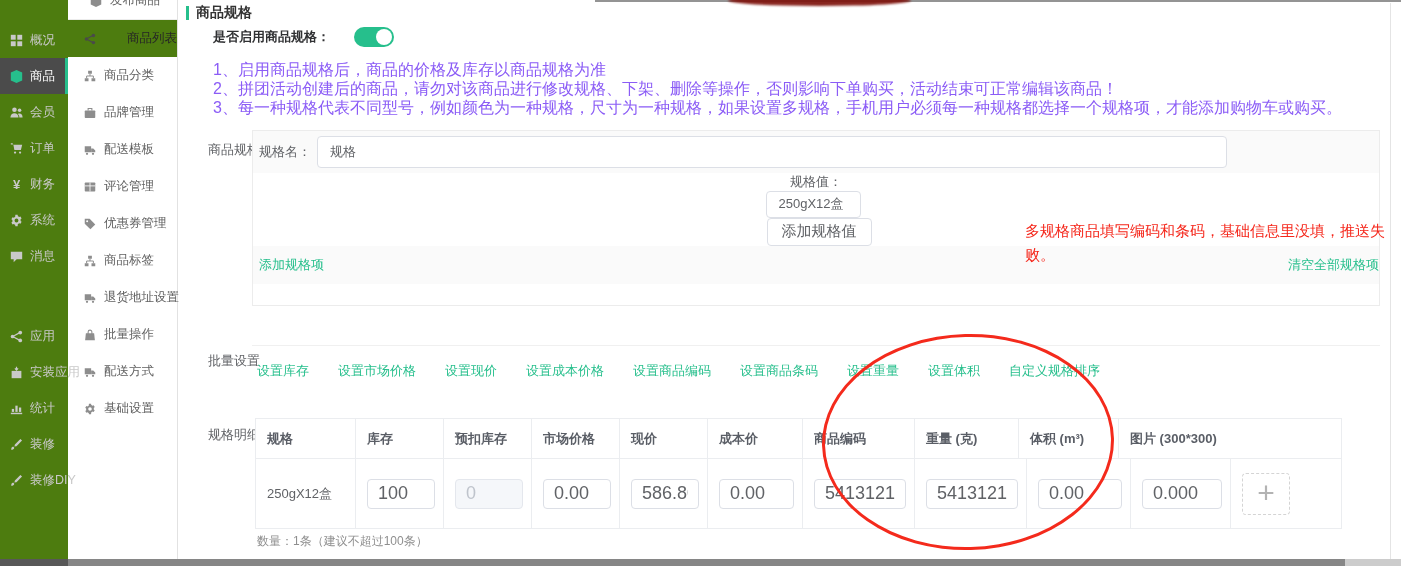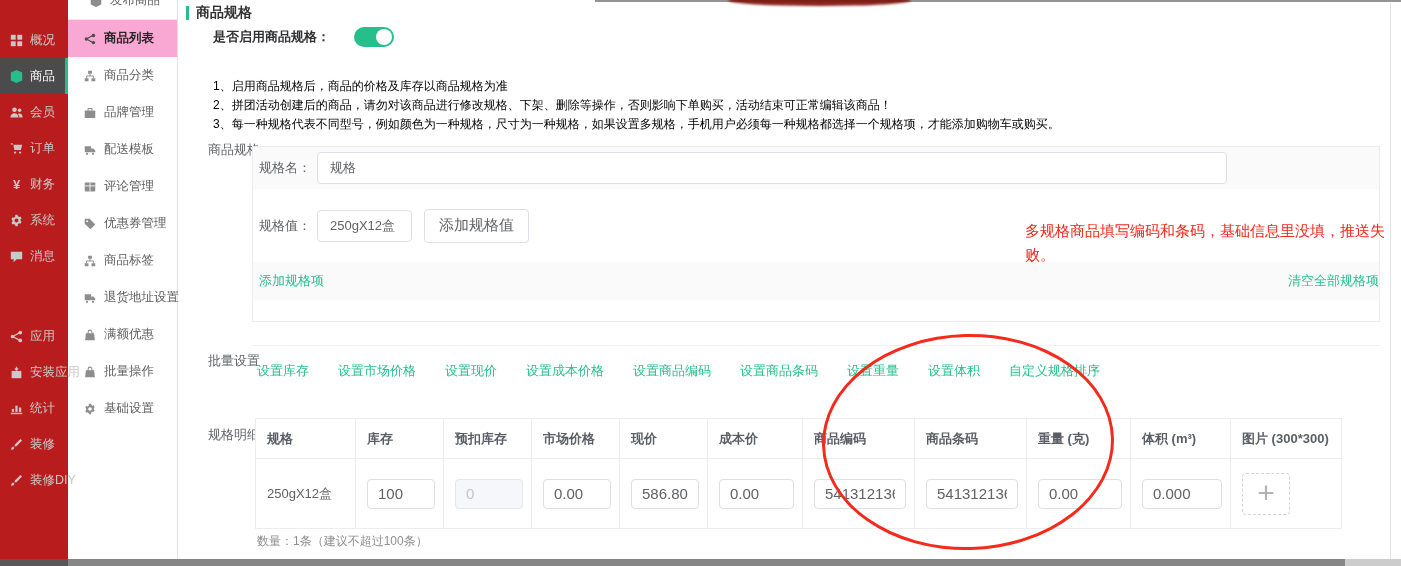--- a/index.html
+++ b/index.html
@@ -1,72 +1,72 @@
 <!DOCTYPE html>
 <html><head>
 <meta charset="utf-8">
 <style>
   * { margin:0; padding:0; box-sizing:border-box; }
   html,body { width:1401px; height:566px; overflow:hidden; background:#fff;
     font-family:"Liberation Sans","DejaVu Sans",sans-serif; }
   .app { position:relative; width:1401px; height:566px; overflow:hidden; background:#fff; }
 
   
-  .sidebar { position:absolute; left:0; top:0; width:68px; height:559px; background:#b91c1c; z-index:3; }
+  .sidebar { position:absolute; left:0; top:0; width:68px; height:559px; background:#4d7c0f; z-index:3; }
   .side-item { position:relative; display:flex; align-items:center; gap:6px; height:36px; padding-left:9px;
     color:#c9c9c9; font-size:12.5px; cursor:pointer; white-space:nowrap; }
   .side-item .icon { width:15px; height:15px; display:inline-flex; align-items:center; justify-content:center; flex:none; }
   .side-item .icon svg { width:13px; height:13px; }
   .side-item.selected { background:#4b4b4b; color:#fff; }
   .side-item.selected .icon { color:#26bf8c; }
   .side-item.selected::after { content:""; position:absolute; right:0; top:0; bottom:0; width:3px; background:#26bf8c; }
   .side-spacer { height:44px; }
   .sidebar-pad { height:22px; }
   .yen { font-size:13px; font-weight:bold; line-height:1; }
 
   
   .submenu { position:absolute; left:68px; top:0; width:110px; height:559px; background:#fff;
     border-right:1px solid #e2e2e2; z-index:2; }
   .sub-item { display:flex; align-items:center; gap:7px; height:37px; padding-left:15px;
     color:#5f5f5f; font-size:12.5px; cursor:pointer; white-space:nowrap; }
   .sub-item .icon { width:14px; height:14px; display:inline-flex; align-items:center; justify-content:center; color:#8d8d8d; flex:none; }
   .sub-item .icon svg { width:12px; height:12px; }
-  .sub-item.selected { background:#f9a8d4; color:#262626; font-weight:bold; }
+  .sub-item.selected { background:#4d7c0f; color:#262626; font-weight:normal;justify-content:space-between; }
   .sub-item.selected .icon { color:#4a4a4a; }
   .sub-item.cut { height:20px; border-bottom:1px solid #ececec; overflow:hidden; align-items:flex-start;padding-left:21px; }
   .sub-item.cut .inner { display:flex; align-items:center; gap:7px; margin-top:-8px; }
 
   
   .content { position:absolute; left:178px; top:0; right:0; height:559px; background:#fff; z-index:1; }
   .topline { position:absolute; left:417px; top:0; width:984px; height:2px; background:#949494; }
   .topblob { position:absolute; left:550px; top:-5px; width:183px; height:11px; border-radius:50%;
     background:#7e130d; filter:blur(1px); opacity:.92; }
   .right-border { position:absolute; left:1212px; top:3px; bottom:0; width:1px; background:#e4e4e4; }
 
   .page-header { position:absolute; left:8px; top:4px; display:flex; align-items:center; gap:7px; }
   .accent-bar { width:3px; height:14px; background:#26bf8c; }
   .page-header h1 { font-size:14px; font-weight:bold; color:#333; }
 
   .toggle-row { position:absolute; left:35px; top:27px; display:flex; align-items:center; gap:24px; }
   .toggle-row label { font-size:13px; font-weight:bold; color:#303133; }
   .toggle { width:40px; height:20px; border-radius:10px; background:#26bf8c; position:relative; cursor:pointer; }
   .toggle .knob { position:absolute; right:2px; top:2px; width:16px; height:16px; border-radius:50%; background:#fff; }
 
-  .notes { position:absolute; left:35px; top:77px; font-size:12px; color:#000000; line-height:19px; }
+  .notes { position:absolute; left:35px; top:60px; font-size:16px; color:#8b5cf6; line-height:19px; }
 
   .side-label { position:absolute; left:30px; font-size:13px; color:#606266; }
   .lbl-spec { top:141px; }
   .lbl-batch { top:352px; }
   .lbl-detail { top:426px; }
 
-  .spec-box { position:absolute; left:74px; top:146px; width:1128px; border:1px solid #ececec; background:#fff; }
+  .spec-box { position:absolute; left:74px; top:130px; width:1128px; border:1px solid #ececec; background:#fff; }
   .spec-row { display:flex; align-items:center; }
   .row-gray { background:#fafafa; }
   .row1 { height:42px; padding-left:6px; }
-  .row2 { height:73px; padding-left:6px; background:#fff; }
+  .row2 { height:73px; padding-left:6px; background:#fff;flex-direction:column; }
   .row3 { height:38px; padding-left:6px; gap:50px;justify-content:space-between; }
   .row-pad { height:21px; background:#fff; }
   .flabel { font-size:13px; color:#606266; width:58px; flex:none; }
   .inp { height:32px; border:1px solid #dcdfe6; border-radius:4px; font-size:13px; color:#606266;
     padding:0 12px; background:#fff; outline:none; font-family:inherit; }
   .name-input { width:910px; }
   .value-input { width:95px; margin-right:12px; }
   .btn { height:34px; padding:0 14px; background:#fff; border:1px solid #dcdfe6; border-radius:4px;
     font-size:15px; color:#606266; cursor:pointer; font-family:inherit; }
   .tlink { color:#26bf8c; font-size:13px; text-decoration:none; cursor:pointer; }
@@ -75,21 +75,21 @@
   .batch-links { position:absolute; left:79px; top:362px; display:flex; gap:29px; }
 
   
   .spec-table { position:absolute; left:77px; top:418px; border:1px solid #ebedf0; background:#fff; }
   .trow { display:flex; }
   .thead { border-bottom:1px solid #ebedf0; }
   .tcell { border-right:1px solid #ebedf0; display:flex; align-items:center; padding-left:11px; flex:none; }
   .tcell:last-child { border-right:none; }
   .thead .tcell { height:39px; font-size:13px; font-weight:bold; color:#5a5e66; }
   .tbody .tcell { height:69px; font-size:13px; color:#606266; }
-  .cell-inp { height:30px; border:1px solid #dcdfe6; border-radius:4px; font-size:15px; color:#606266;
+  .cell-inp { height:30px; border:1px solid #dcdfe6; border-radius:4px; font-size:18px; color:#606266;
     padding:0 10px; outline:none; background:#fff; font-family:inherit; }
   .cell-inp:disabled { background:#f5f7fa; border-color:#e4e7ed; color:#bfc4cc; }
   .upload-btn { width:48px; height:42px; border:1px dashed #d4d4d4; border-radius:4px; background:#fff;
     color:#b3b3b3; font-size:30px; font-weight:200; line-height:38px; text-align:center; cursor:pointer; }
 
   .count-note { position:absolute; left:79px; top:533px; font-size:12px; color:#8f8f8f; }
 
   
   .annotation { position:absolute; left:847px; top:219px; width:374px; font-size:15px; line-height:24px;
     color:#f5261a; z-index:5; }
@@ -318,30 +318,32 @@
           </span>
           <span class="lbl">退货地址设置</span>
         </div>
         <div class="sub-item">
           <span class="icon">
             <svg viewBox="0 0 16 16" fill="currentColor">
               <path d="M2.5 5.5h11L14.5 15h-13l1-9.5z"></path>
               <path d="M5.5 7.5V4a2.5 2.5 0 015 0v3.5" stroke="currentColor" stroke-width="1.4" fill="none"></path>
             </svg>
           </span>
-          <span class="lbl">满额优惠</span>
-        </div>
-        <div class="sub-item">
-          <span class="icon">
-            <svg viewBox="0 0 16 16" fill="currentColor">
-              <path d="M2.5 5.5h11L14.5 15h-13l1-9.5z"></path>
-              <path d="M5.5 7.5V4a2.5 2.5 0 015 0v3.5" stroke="currentColor" stroke-width="1.4" fill="none"></path>
-            </svg>
-          </span>
           <span class="lbl">批量操作</span>
+        </div>
+        <div class="sub-item">
+          <span class="icon">
+            <svg viewBox="0 0 16 16" fill="currentColor">
+              <rect x="1" y="3" width="8.5" height="8"></rect>
+              <path d="M9.5 6h2.8L15 8.7V11H9.5V6z"></path>
+              <circle cx="4" cy="13" r="1.5"></circle>
+              <circle cx="12" cy="13" r="1.5"></circle>
+            </svg>
+          </span>
+          <span class="lbl">配送方式</span>
         </div>
         <div class="sub-item">
           <span class="icon">
             <svg viewBox="0 0 16 16" fill="currentColor">
               <path fill-rule="evenodd" d="M6.6 1h2.8l.3 1.7c.6.2 1.1.5 1.6.9l1.6-.6 1.4 2.4-1.3 1.1c.1.3.1.6.1 1s0 .7-.1 1l1.3 1.1-1.4 2.4-1.6-.6c-.5.4-1 .7-1.6.9L9.4 15H6.6l-.3-1.7c-.6-.2-1.1-.5-1.6-.9l-1.6.6-1.4-2.4 1.3-1.1c-.1-.3-.1-.6-.1-1s0-.7.1-1L1.7 6.4l1.4-2.4 1.6.6c.5-.4 1-.7 1.6-.9L6.6 1zM8 5.6A2.4 2.4 0 108 10.4 2.4 2.4 0 008 5.6z"></path>
             </svg>
           </span>
           <span class="lbl">基础设置</span>
         </div>
       </div>
@@ -405,21 +407,20 @@
     <div class="side-label lbl-detail">规格明细</div>
     <div class="spec-table">
       <div class="trow thead" id="table-head">
           <div class="tcell" style="width: 100px;">规格</div>
           <div class="tcell" style="width: 88px;">库存</div>
           <div class="tcell" style="width: 88px;">预扣库存</div>
           <div class="tcell" style="width: 88px;">市场价格</div>
           <div class="tcell" style="width: 88px;">现价</div>
           <div class="tcell" style="width: 95px;">成本价</div>
           <div class="tcell" style="width: 112px;">商品编码</div>
-          <div class="tcell" style="width: 112px;">商品条码</div>
           <div class="tcell" style="width: 104px;">重量 (克)</div>
           <div class="tcell" style="width: 100px;">体积 (m³)</div>
           <div class="tcell" style="width: 110px;">图片 (300*300)</div>
         </div>
       <div class="trow tbody" id="table-body">
           <div class="tcell" style="width: 100px;">250gX12盒</div>
           <div class="tcell" style="width: 88px;">
             <input class="cell-inp" value="100" style="width: 68px;">
           </div>
           <div class="tcell" style="width: 88px;">

